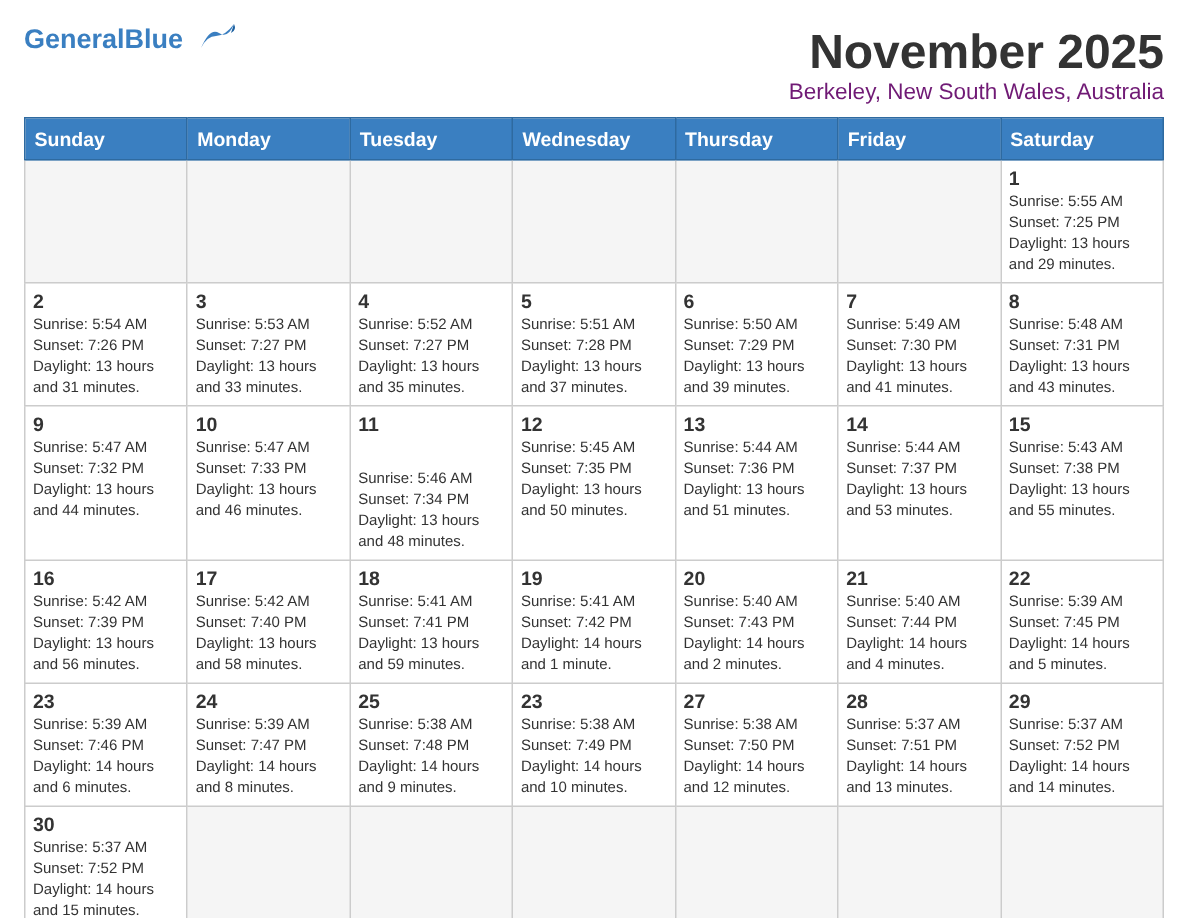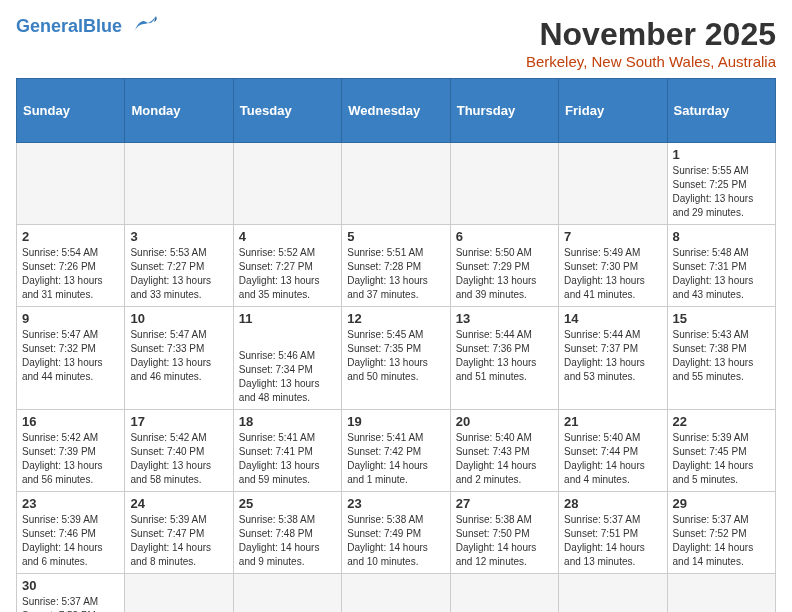--- a/index.html
+++ b/index.html
@@ -32,32 +32,32 @@
     .title-area {
       text-align: right;
     }
     .month-title {
       font-size: 32px;
       font-weight: bold;
       color: #333;
     }
     .location-title {
       font-size: 15px;
-      color: #c2410c;
+      color: #701a75;
     }
     .calendar {
       width: 100%;
       border-collapse: collapse;
       border: 1px solid #ccc;
     }
     .calendar th {
       background-color: #3a7fc1;
       color: white;
       text-align: left;
-      padding: 24px 6px;
+      padding: 6px 6px;
       font-size: 13px;
       border: 1px solid #2e6aa0;
     }
     .calendar td {
       border: 1px solid #ccc;
       vertical-align: top;
       padding: 4px 5px;
       width: calc(100%/7);
       min-height: 80px;
       background: #fff;

